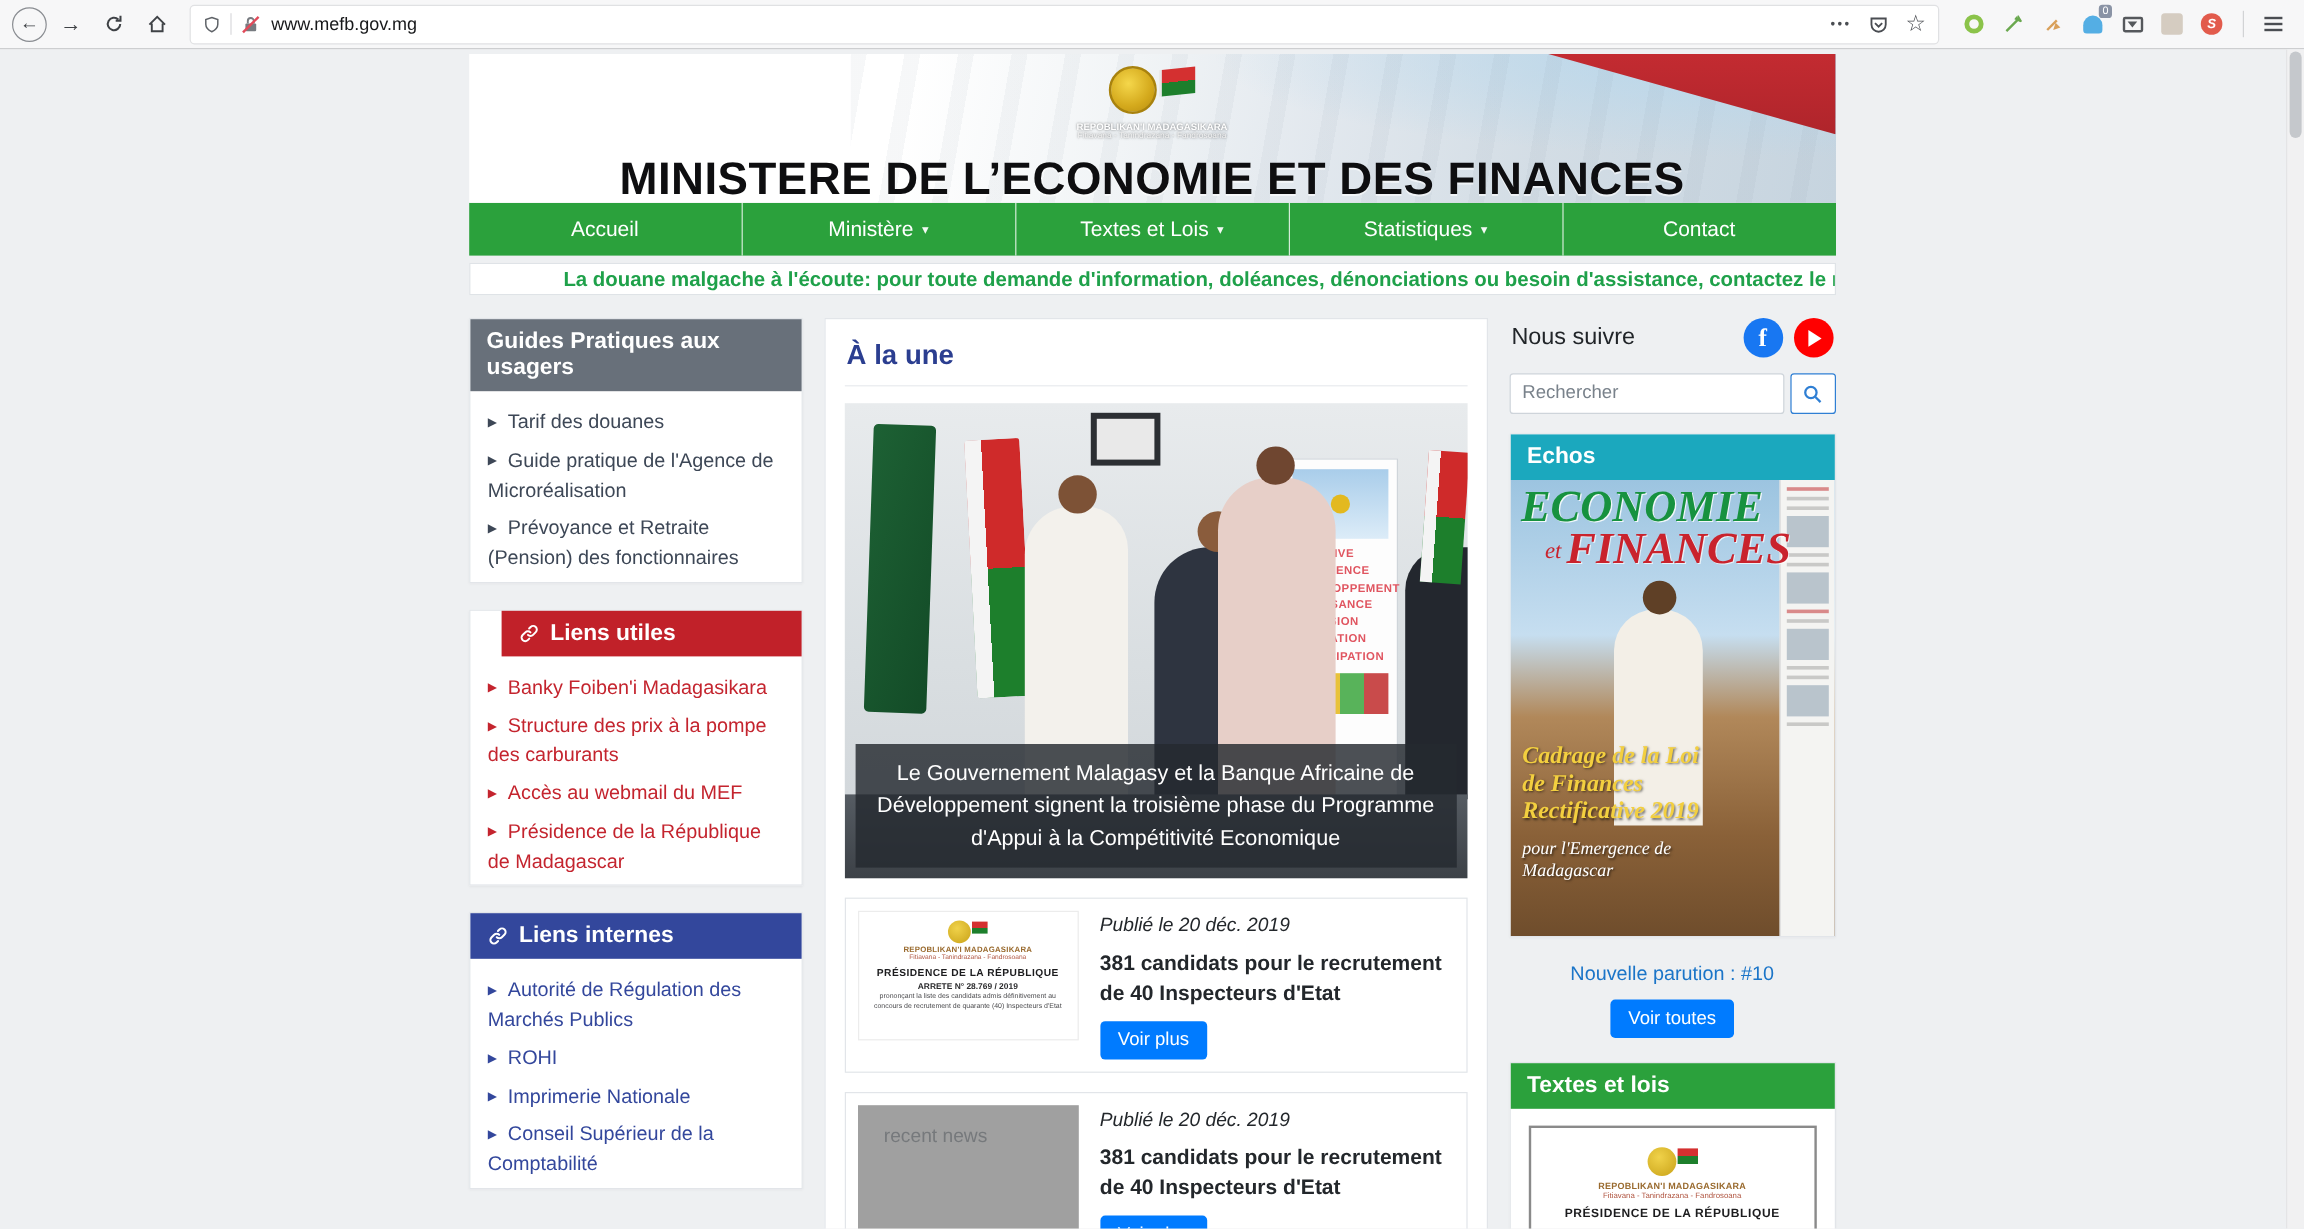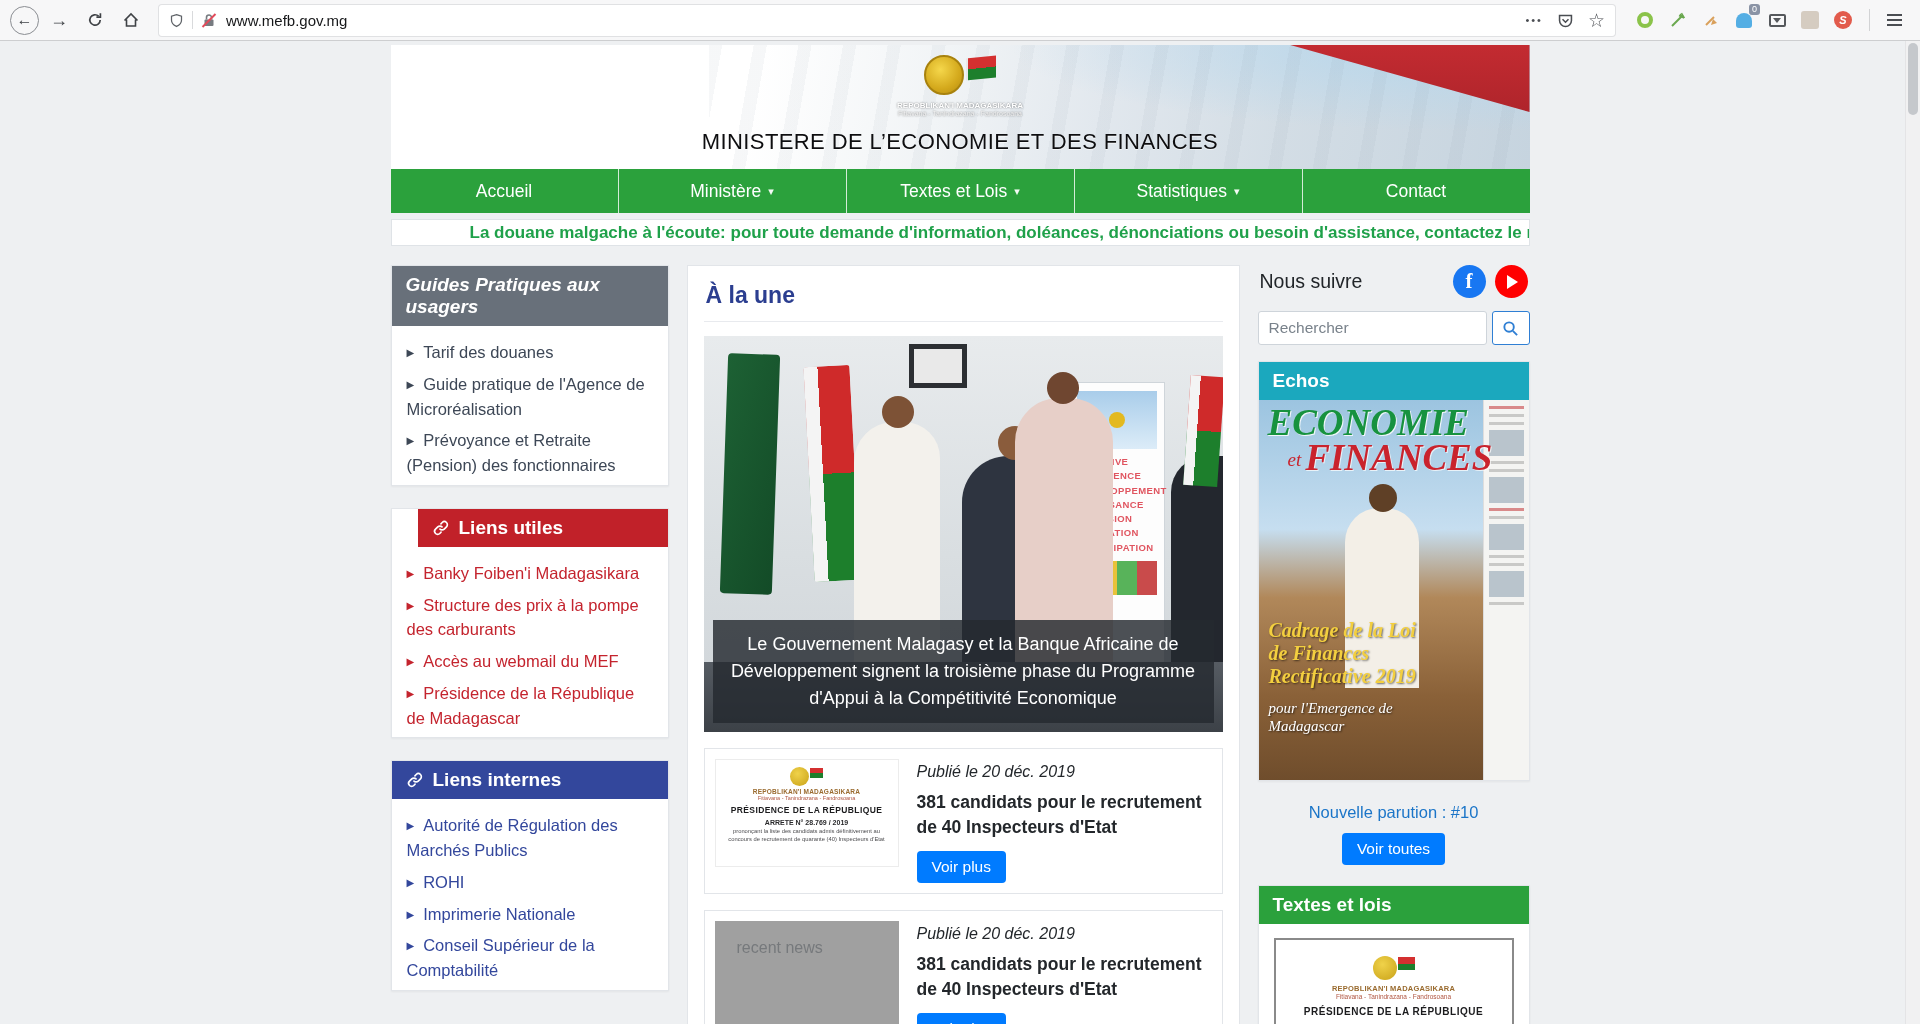--- a/index.html
+++ b/index.html
@@ -52,39 +52,39 @@
   .ribbon { position:absolute; inset:0; background:linear-gradient(to bottom,#c32b31,#9e1f26);
     -webkit-clip-path:polygon(79% 0,100% 0,100% 54%); clip-path:polygon(79% 0,100% 0,100% 54%); }
   .emblem { position:absolute; left:50%; top:10px; transform:translateX(-50%); width:170px; text-align:center; }
   .emblem-art { display:flex; justify-content:center; align-items:flex-start; gap:2px; height:44px; }
   .coin { width:40px; height:40px; border-radius:50%; background:radial-gradient(circle at 40% 35%,#f5d74b,#d4a91c 60%,#b68c10); border:2px solid #a8820e; }
   .mini-flag { width:30px; height:22px; margin-top:2px; transform:skewY(-6deg);
     background:linear-gradient(to bottom,#d43030 50%,#1d7f2c 50%); border-left:2px solid #e8e8e8; }
   .emblem-line1 { font-size:8px; color:#fff; font-weight:bold; text-shadow:0 0 2px rgba(0,0,0,.55); margin-top:2px; }
   .emblem-line2 { font-size:7px; color:#f2f2f2; text-shadow:0 0 2px rgba(0,0,0,.55); }
   .banner-title { position:absolute; left:0; right:0; top:84px; text-align:center;
-    font-size:22px; font-weight:normal; color:#0e0e10; letter-spacing:.4px; text-shadow:0 1px 0 rgba(255,255,255,.6); }
+    font-size:38px; font-weight:bold; color:#0e0e10; letter-spacing:.4px; text-shadow:0 1px 0 rgba(255,255,255,.6); }
 
   
   .navbar { height:44px; background:#2ba13c; display:flex; }
   .nav-item { flex:1; display:flex; align-items:center; justify-content:center; gap:7px;
     color:#fff; font-size:17.5px; border-right:1px solid rgba(255,255,255,.8); cursor:pointer; }
   .nav-item:last-child { border-right:none; }
   .caret { font-size:11px; opacity:.95; }
 
   
   .marquee { margin-top:6px; height:27px; background:#fff; border:1px solid #dfe3e7;
     display:flex; align-items:center; overflow:hidden; }
   .marquee span { white-space:nowrap; padding-left:78px; color:#1fa14a; font-weight:bold; font-size:17px; }
 
   
   .grid { display:grid; grid-template-columns:278px 553px 272px; column-gap:18px; margin-top:19px; align-items:start; }
   .box { background:#fff; border:1px solid #e2e5e9; box-shadow:0 1px 2px rgba(0,0,0,.05); margin-bottom:22px; }
   .box-h { padding:8px 14px; color:#fff; font-weight:bold; font-size:19px; display:flex; align-items:center; gap:9px; }
-  .h-gray { background:#68707a;font-style:italic; } .h-red { background:#c12129;margin-left:26px; } .h-navy { background:#33479c; }
+  .h-gray { background:#68707a; } .h-red { background:#c12129;margin-left:26px; } .h-navy { background:#33479c; }
   .h-teal { background:#1ba8be; } .h-green { background:#2ba13c; }
   .box-b { padding:14px 15px 0; }
   .llist { list-style:none; }
   .llist li { font-size:16.5px; line-height:1.5; margin-bottom:7px; cursor:pointer; }
   .tri { font-size:10px; margin-right:9px; position:relative; top:-2px; }
   .c-slate, .c-slate .tri { color:#3d4756; }
   .c-red, .c-red .tri { color:#c4242e; }
   .c-navy, .c-navy .tri { color:#33479c; }
 
   

